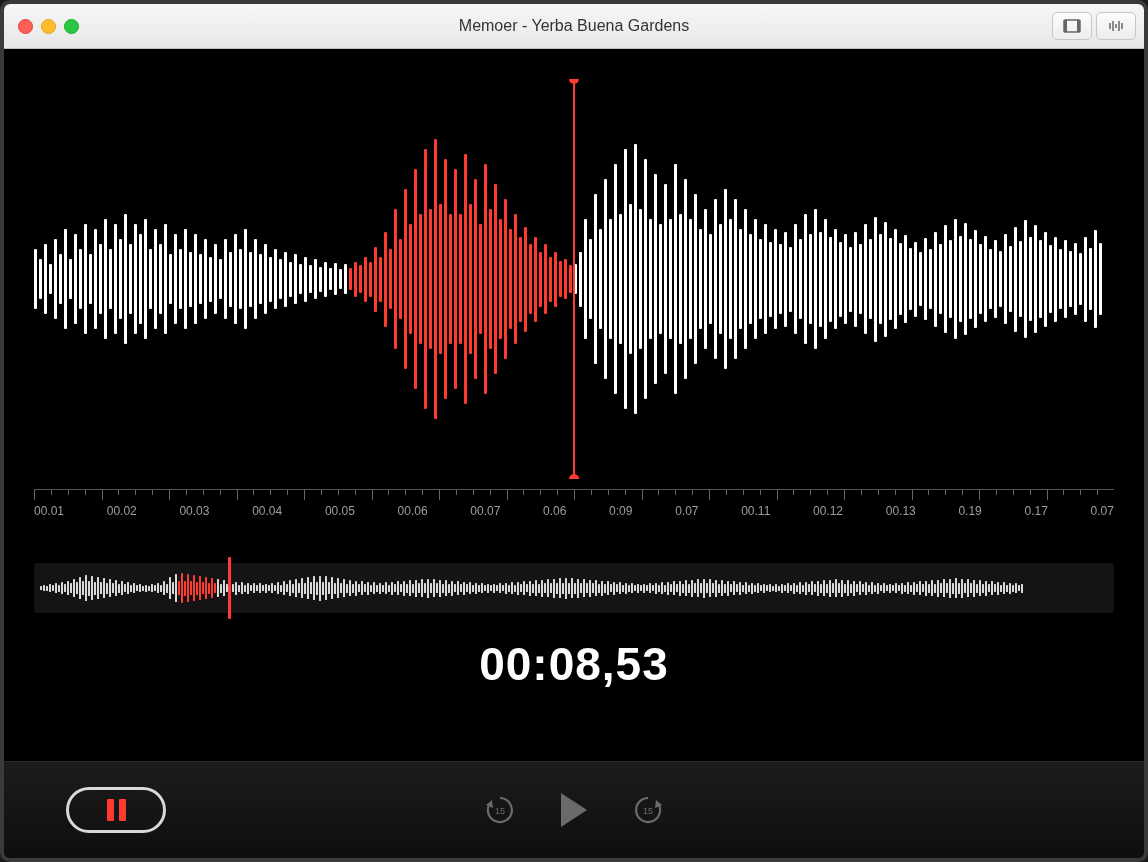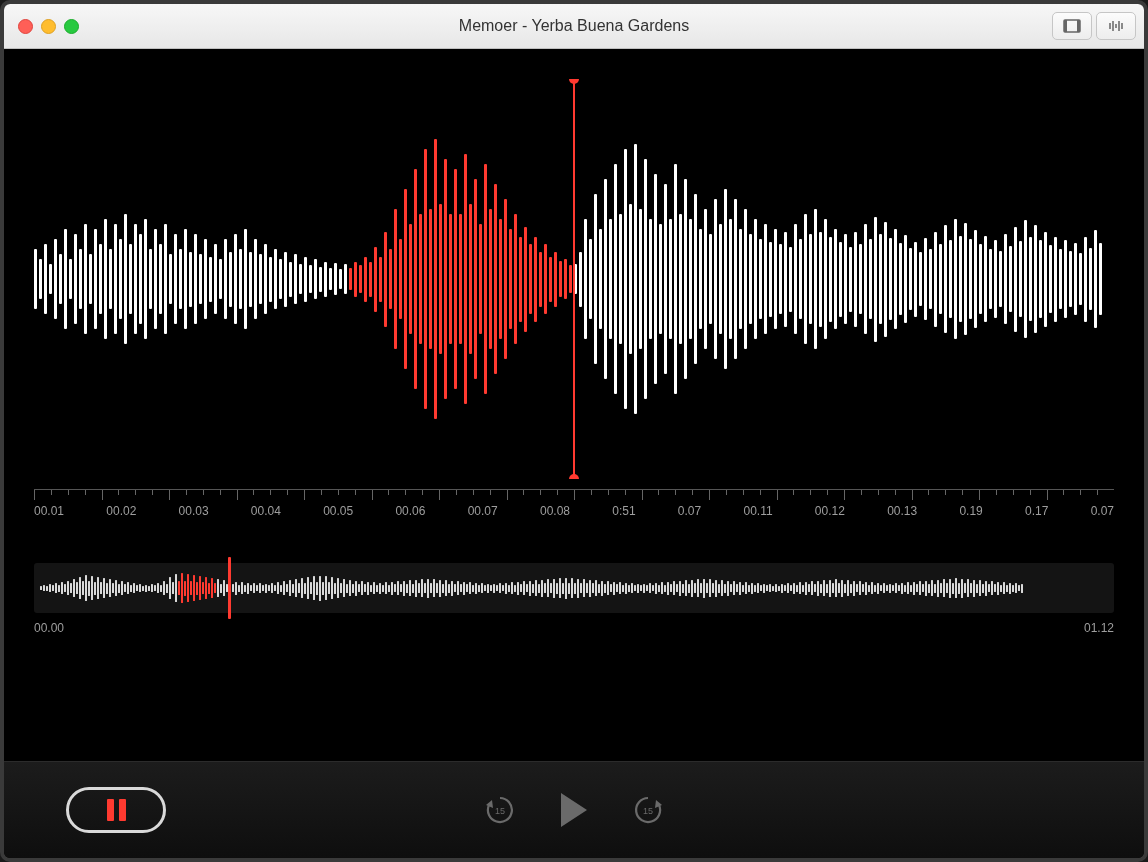--- a/index.html
+++ b/index.html
@@ -372,22 +372,22 @@
           <div class="tick" style="flex: 1 1 0%; height: 5px;"></div>
         </div>
       <div class="ruler-labels" id="ruler-labels">
           <span>00.01</span>
           <span>00.02</span>
           <span>00.03</span>
           <span>00.04</span>
           <span>00.05</span>
           <span>00.06</span>
           <span>00.07</span>
-          <span>00.08</span>
-          <span>0:51</span>
+          <span>0.06</span>
+          <span>0:09</span>
           <span>0.07</span>
           <span>00.11</span>
           <span>00.12</span>
           <span>00.13</span>
           <span>0.19</span>
           <span>0.17</span>
           <span>0.07</span>
         </div>
     </div>
 
@@ -716,25 +716,22 @@
         <div class="ov-bar" style="height: 7px;"></div>
         <div class="ov-bar" style="height: 12px;"></div>
         <div class="ov-bar" style="height: 7px;"></div>
         <div class="ov-bar" style="height: 11px;"></div>
         <div class="ov-bar" style="height: 7px;"></div>
         <div class="ov-bar" style="height: 10px;"></div>
         <div class="ov-bar" style="height: 6px;"></div>
         <div class="ov-bar" style="height: 9px;"></div>
         <div class="ov-play" id="ov-play" style="left: 18%;"></div>
       </div>
-    <div class="ov-ends">
-      <span>00.00</span>
-      <span>01.12</span>
-    </div>
-
+
+    <div class="timecode">00:08,53</div>
 
   </div>
 
   <div class="footer">
     <button class="rec-btn">
       <span class="pause-glyph">
           <span></span>
           <span></span>
         </span>
     </button>

